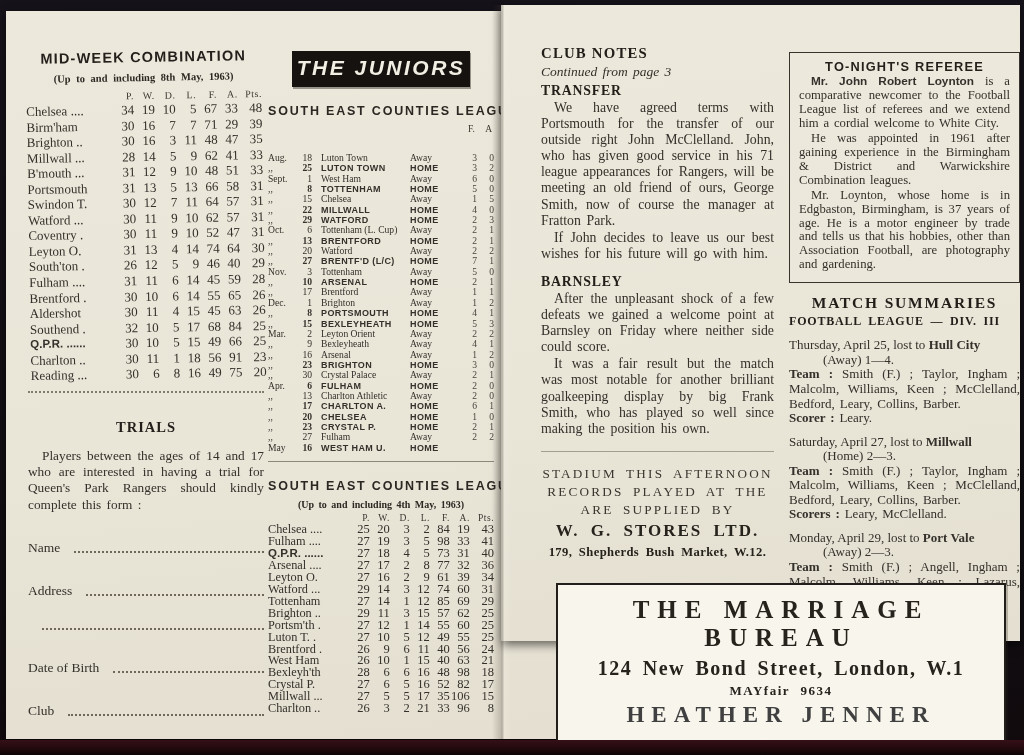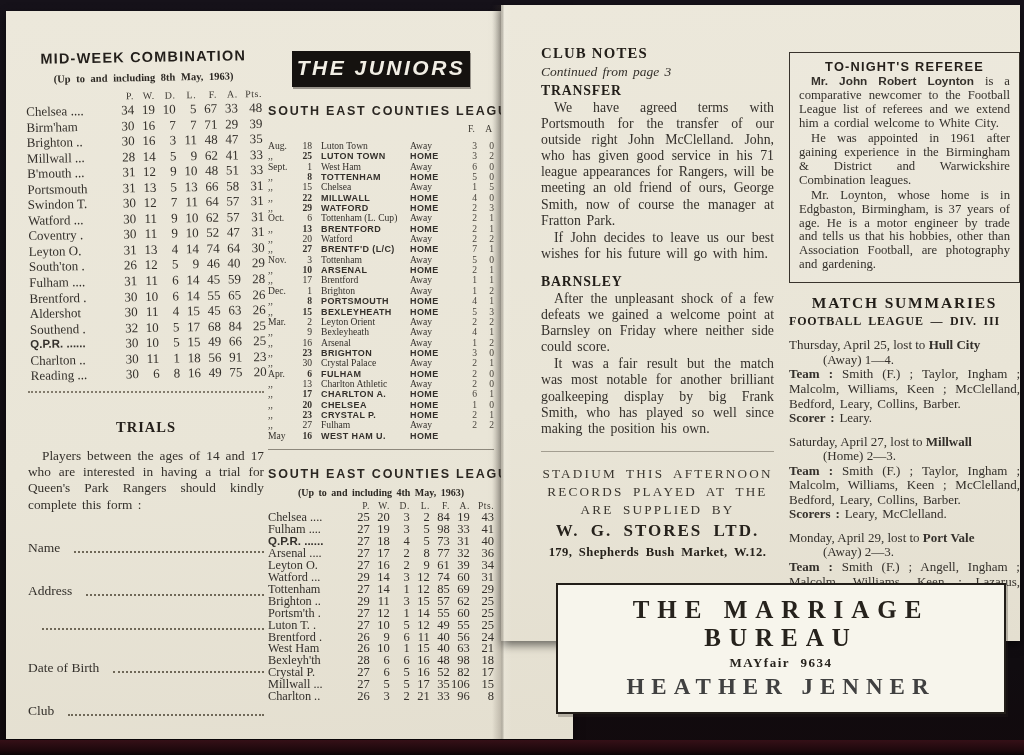--- a/index.html
+++ b/index.html
@@ -38,21 +38,21 @@
   .fieldlabel{padding-right:14px;white-space:pre;}
   .leader{flex:1;border-bottom:2px dotted #6f6858;margin-bottom:3px;height:2px;}
 
   .banner{background:#15120f;color:#f1eee4;text-align:center;margin:0 24px;padding:5px 0 7px;
         font-family:"Liberation Sans",sans-serif;font-weight:bold;font-style:italic;
         font-size:21px;letter-spacing:2.5px;box-shadow:1px 2px 0 rgba(30,25,20,.4);}
   .sec-title{text-align:center;font-family:"Liberation Sans",sans-serif;font-weight:bold;
         font-size:12.5px;letter-spacing:1.8px;color:#2b2722;margin-top:17px;white-space:nowrap;}
   .fa-hdr{display:flex;justify-content:flex-end;font-size:9.5px;margin-top:6px;padding-right:2px;color:#3c3831;}
   .fa-hdr span{width:17px;text-align:right;}
-  .fxlist{margin-top:7px;}
+  .fxlist{margin-top:19px;}
   .fxrow{display:flex;font-size:9.6px;line-height:10.35px;white-space:nowrap;}
   .fxdate{width:44px;display:flex;}
   .fxmonth{flex:1;}
   .fxday{width:15px;text-align:right;}
   .fxopp{flex:1;padding-left:9px;overflow:hidden;}
   .fxven{width:50px;}
   .fxf,.fxa{width:17px;text-align:right;color:#4a453d;}
   .fxrow.em .fxopp,.fxrow.em .fxven{font-weight:bold;font-family:"Liberation Sans",sans-serif;font-size:9px;letter-spacing:.4px;}
   .fxrow.em .fxday{font-weight:bold;}
   .thinrule{border-top:1.4px solid #5c564c;margin-top:8px;opacity:.65;}
@@ -949,19 +949,20 @@
               <div class="mteam"><b>Team :</b><span> Smith (F.) ; Angell, Ingham ; Malcolm, Williams, Keen ; Lazarus, Bedford, Leary, Collins, Barber.</span></div>
               <div class="mscorers"><b>Scorers :</b><span> Lazarus and own goal.</span></div>
 
             </div>
           </div>
       </div>
     </div>
 
     <div class="adbox">
       <div class="ad1">THE  MARRIAGE  BUREAU</div>
+      <div class="ad2">124 New Bond Street, London, W.1</div>
       <div class="ad3">MAYfair  9634</div>
       <div class="ad4">HEATHER  JENNER</div>
     </div>
   </div>
 
   <div class="fold"></div>
 </div>
 
 </body></html>

